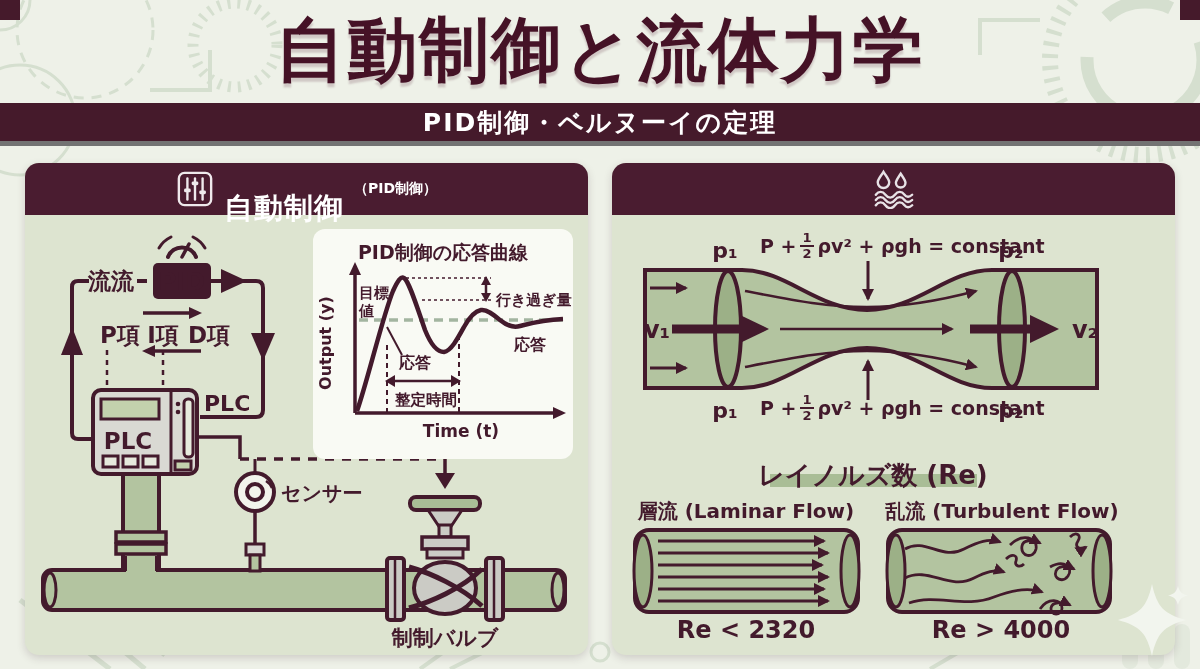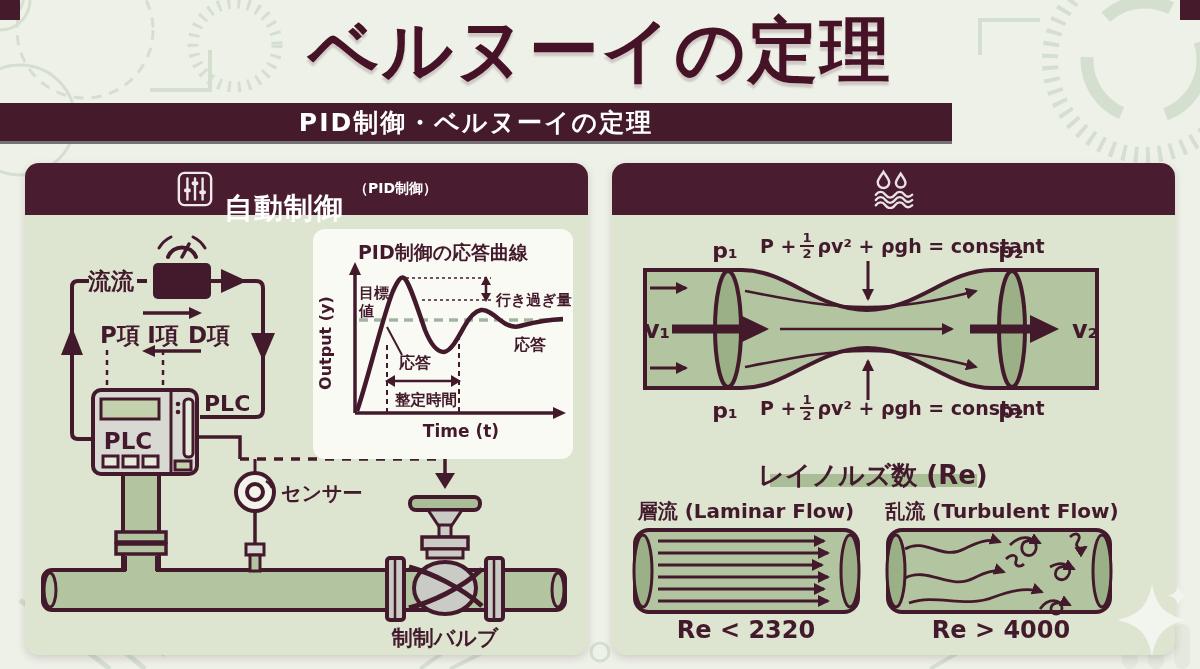--- a/index.html
+++ b/index.html
@@ -2,22 +2,22 @@
 <html><head>
 <meta charset="utf-8">
 <style>
   html,body{margin:0;padding:0;}
   body{width:1200px;height:669px;font-family:"DejaVu Sans","Liberation Sans",sans-serif;}
   .page{position:relative;width:1200px;height:669px;background:#eef1e8;overflow:hidden;}
   .bg{position:absolute;left:0;top:0;z-index:0;}
   .main-title{position:absolute;left:0;top:4px;width:1200px;margin:0;text-align:center;
     font-size:70px;font-weight:900;color:#451226;letter-spacing:2px;z-index:2;
     text-shadow:0 4px 2px rgba(70,18,40,0.18);}
-  .subtitle-bar{position:absolute;left:0;top:103px;width:952px;height:38px;background:#451a2b;
-    border-bottom:3px solid #737373;z-index:2;display:flex;align-items:center;justify-content:center;}
+  .subtitle-bar{position:absolute;left:0;top:103px;width:1200px;height:38px;background:#451a2b;
+    border-bottom:5px solid #737373;z-index:2;display:flex;align-items:center;justify-content:center;}
   .subtitle-bar span{color:#ffffff;font-size:25px;font-weight:bold;letter-spacing:2px;}
   .panel{position:absolute;top:163px;width:563px;height:492px;background:#dde4d0;border-radius:14px;
     z-index:2;box-shadow:0 3px 8px rgba(60,40,50,0.18);}
   .panel.left{left:25px;}
   .panel.right{left:612px;}
   .panel-header{height:52px;background:#4a1c30;border-radius:14px 14px 0 0;display:flex;
     align-items:center;justify-content:center;gap:10px;color:#fff;}
   .ph-title{font-size:29px;font-weight:bold;letter-spacing:1px;margin-top:40px;}
   .ph-sub{font-size:14px;font-weight:bold;}
   .panel-body{position:relative;width:563px;height:440px;}
@@ -51,21 +51,21 @@
     </g>
     <g fill="#e3e9dd">
       <rect x="1122" y="628" width="16" height="41" rx="8"></rect>
       <rect x="1148" y="635" width="16" height="34" rx="8"></rect>
       <rect x="1174" y="624" width="16" height="45" rx="8"></rect>
     </g>
     <rect x="0" y="0" width="20" height="20" fill="#451a2b"></rect>
     <rect x="1180" y="0" width="20" height="20" fill="#451a2b"></rect>
   </svg>
 
-  <h1 class="main-title">ベルヌーイの定理</h1>
+  <h1 class="main-title">自動制御と流体力学</h1>
 
   <div class="subtitle-bar">
     <span>PID制御・ベルヌーイの定理</span>
   </div>
 
   <section class="panel left">
     <header class="panel-header">
       <svg width="38" height="38" viewBox="0 0 40 40">
         <rect x="3" y="3" width="34" height="34" rx="6" fill="none" stroke="#efe9ec" stroke-width="2.5"></rect>
         <g stroke="#efe9ec" stroke-width="2.5" stroke-linecap="round">

